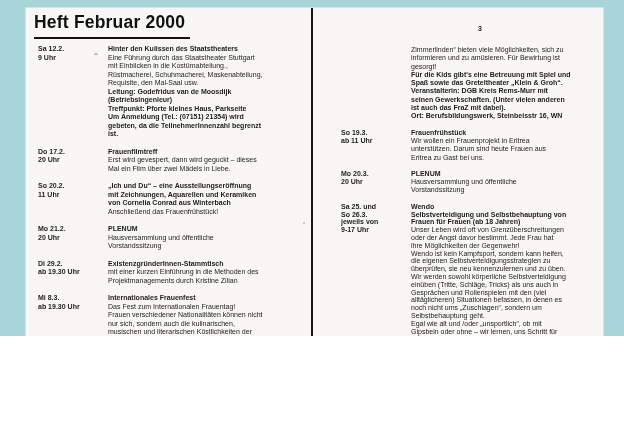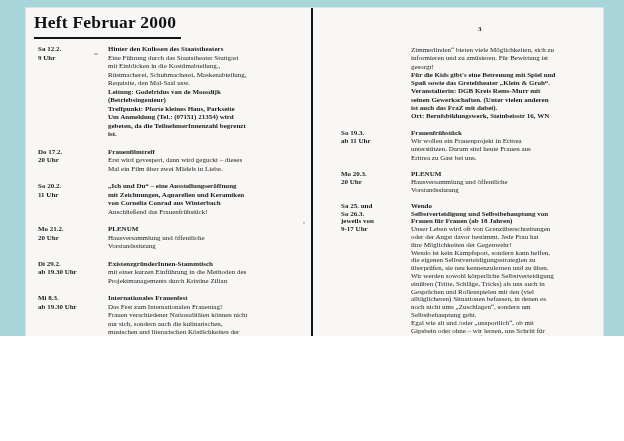--- a/index.html
+++ b/index.html
@@ -11,21 +11,20 @@
   body {
     font-family: "Liberation Sans", sans-serif;
     background: #ffffff;
   }
   .stage {
     position: relative;
     width: 624px;
     height: 336px;
     background: var(--mat);
     overflow: hidden;
-    font-family: Liberation Serif, serif;
   }
   .page {
     position: absolute;
     left: 25px;
     top: 7px;
     width: 579px;
     height: 422px;
     background: var(--paper);
     border: 1px solid #e0e0d8;
     box-sizing: border-box;

